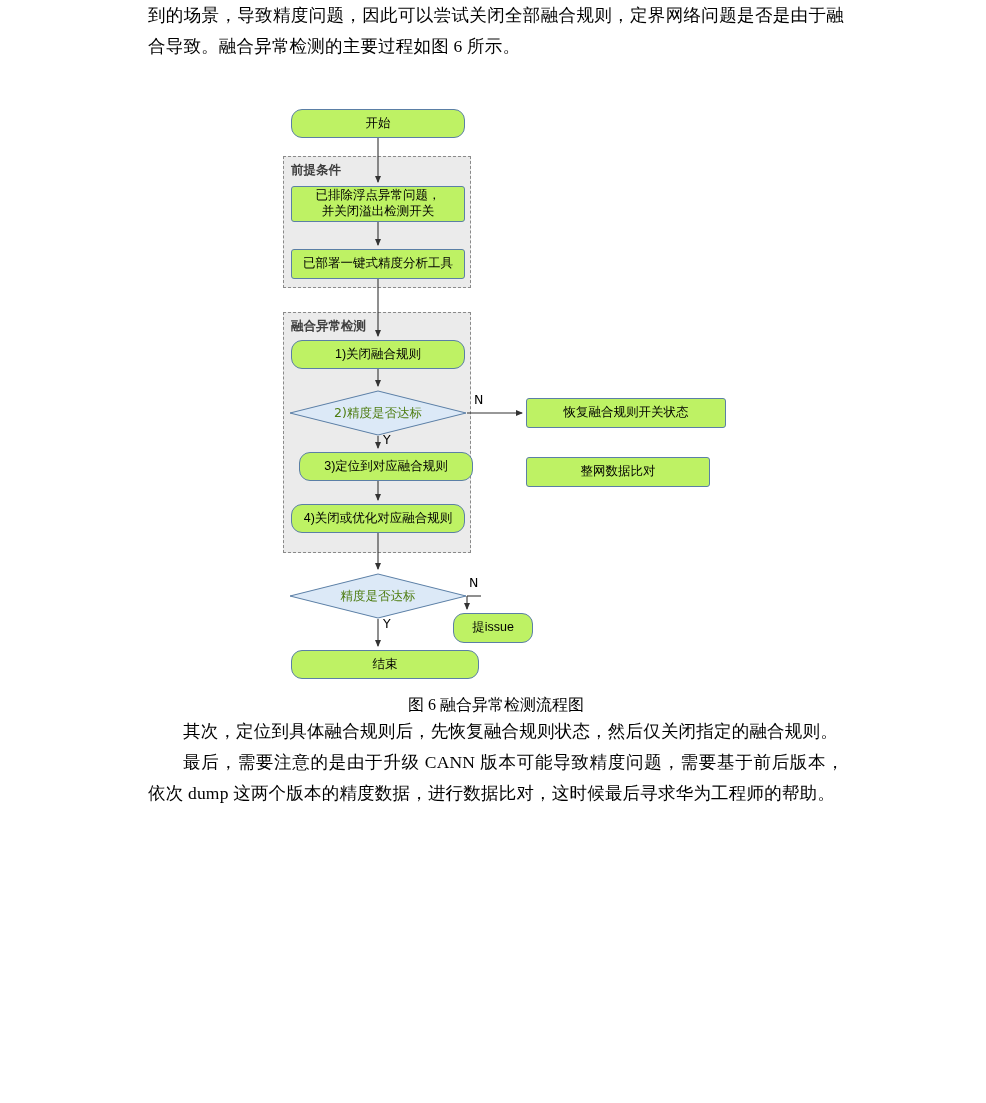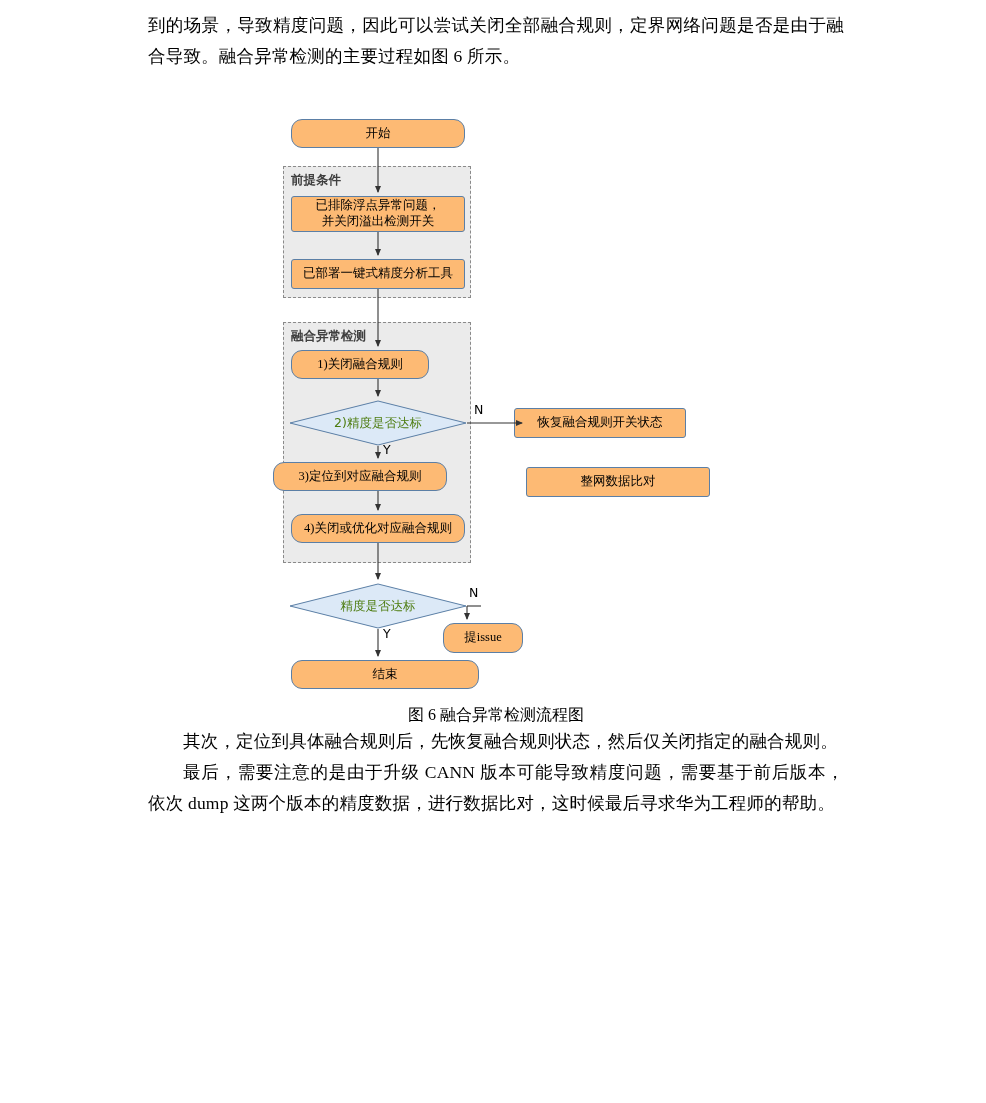--- a/index.html
+++ b/index.html
@@ -26,41 +26,41 @@
     font-size: 17.5px;
     line-height: 31px;
     text-align: justify;
     margin: 0;
     letter-spacing: 0.2px;
   }
   p.indent {
     text-indent: 2em;
   }
   .top-para {
-    padding-top: 10px;
+    padding-top: 0;
   }
   
   .figure {
     position: relative;
     width: 690px;
     margin: 42px auto 0 auto;
     height: 585px;
   }
   .caption {
     text-align: center;
     font-size: 16px;
     margin-top: 6px;
     font-family: "Liberation Serif", "DejaVu Serif", serif;
   }
   .node {
     position: absolute;
     box-sizing: border-box;
-    background: #fdba74;
+    background: #bef264;
     border: 1px solid #5b7fa6;
-    font-family: Liberation Serif, serif;
+    font-family: Liberation Sans, sans-serif;
     font-size: 12.5px;
     color: #000;
     display: flex;
     align-items: center;
     justify-content: center;
     text-align: center;
     line-height: 1.25;
   }
   .rounded {
     border-radius: 11px;
@@ -129,45 +129,45 @@
 
     <div class="node rounded" style="left:140px; top:5px; width:174px; height:29px;">开始</div>
 
     <div class="node rect" style="left:140px; top:145px; width:174px; height:30px;">已部署一键式精度分析工具</div>
 
     <div class="node rect" style="left:140px; top:82px; width:174px; height:36px; flex-direction:column;">
       <span>已排除浮点异常问题，</span>
       <span>并关闭溢出检测开关</span>
     </div>
 
-    <div class="node rounded" style="left:140px; top:236px; width:138px; height:29px;">1)关闭融合规则</div>
+    <div class="node rounded" style="left:140px; top:236px; width:174px; height:29px;">1)关闭融合规则</div>
 
     <div class="diamond-wrap" style="left:138px; top:286px; width:178px; height:46px;">
       <svg width="178" height="46" viewBox="0 0 178 46">
         <polygon points="89,1 177,23 89,45 1,23" fill="#dce9f7" stroke="#5b7fa6" stroke-width="1"></polygon>
       </svg>
       <div class="diamond-text">2)精度是否达标</div>
     </div>
 
-    <div class="node rect" style="left:363px; top:294px; width:172px; height:30px;">恢复融合规则开关状态</div>
+    <div class="node rect" style="left:375px; top:294px; width:200px; height:30px;">恢复融合规则开关状态</div>
 
     <div class="node rect" style="left:375px; top:353px; width:184px; height:30px;text-align:right;">整网数据比对</div>
 
-    <div class="node rounded" style="left:122px; top:348px; width:174px; height:29px;">3)定位到对应融合规则</div>
+    <div class="node rounded" style="left:148px; top:348px; width:174px; height:29px;">3)定位到对应融合规则</div>
 
     <div class="node rounded" style="left:140px; top:400px; width:174px; height:29px;">4)关闭或优化对应融合规则</div>
 
     <div class="diamond-wrap" style="left:138px; top:469px; width:178px; height:46px;">
       <svg width="178" height="46" viewBox="0 0 178 46">
         <polygon points="89,1 177,23 89,45 1,23" fill="#dce9f7" stroke="#5b7fa6" stroke-width="1"></polygon>
       </svg>
       <div class="diamond-text">精度是否达标</div>
     </div>
 
-    <div class="node rounded" style="left:292px; top:509px; width:80px; height:30px;">提issue</div>
+    <div class="node rounded" style="left:302px; top:509px; width:80px; height:30px;">提issue</div>
 
     <div class="node rounded" style="left:140px; top:546px; width:188px; height:29px;">结束</div>
 
     <svg class="arrows">
       <defs>
         <marker id="ah" markerWidth="8" markerHeight="8" refX="6" refY="3" orient="auto" markerUnits="userSpaceOnUse">
           <path d="M0,0 L7,3 L0,6 z" fill="#333"></path>
         </marker>
       </defs>
       <g stroke="#333" stroke-width="1.1" fill="none" marker-end="url(#ah)">

